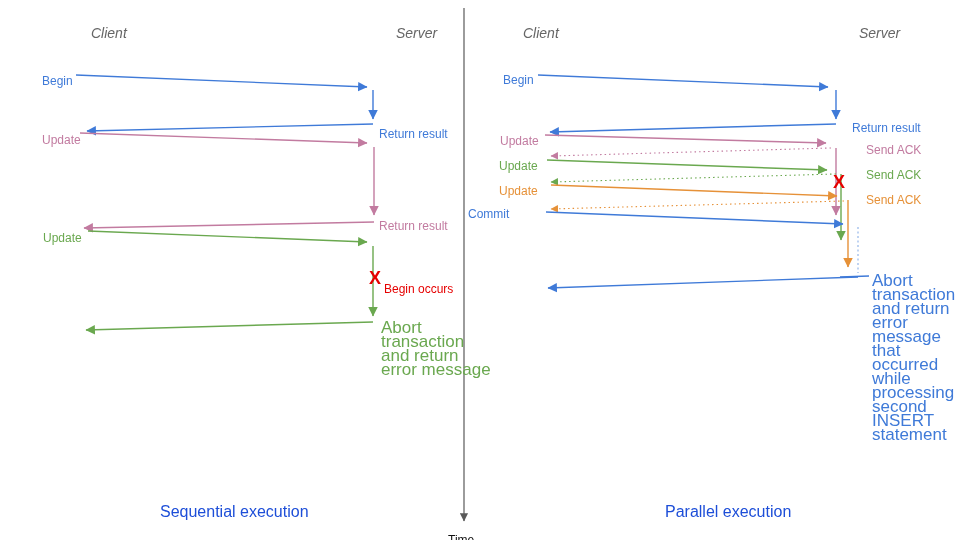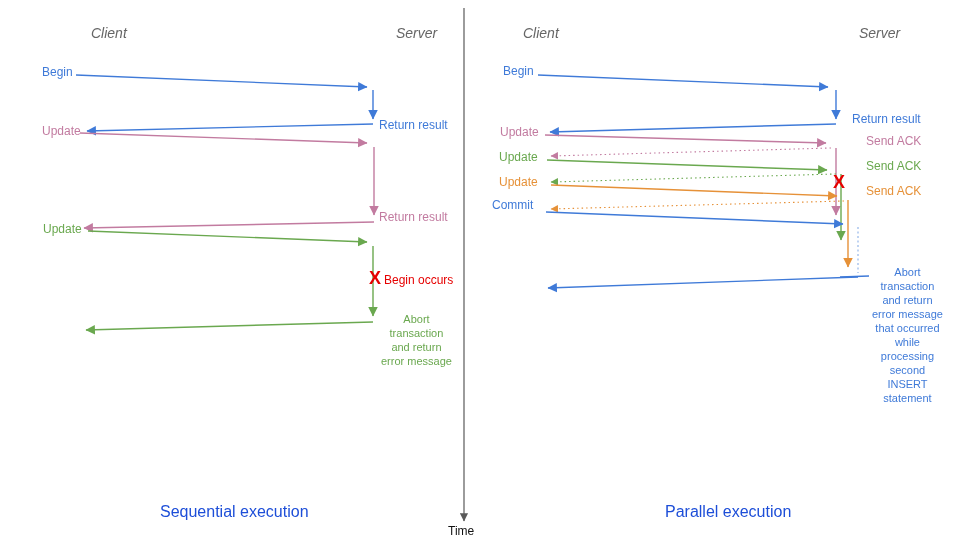--- a/index.html
+++ b/index.html
@@ -1,24 +1,24 @@
 <!DOCTYPE html>
 <html><head>
 <meta charset="utf-8">
 <style>
   html,body{margin:0;padding:0;background:#fff;}
   .stage{
     position:relative;width:960px;height:540px;background:#ffffff;
     font-family:"Liberation Sans",sans-serif;overflow:hidden;
   }
   .stage svg{position:absolute;left:0;top:0;}
-  .lbl{position:absolute;font-size:12px;line-height:14px;white-space:nowrap;}
+  .lbl{position:absolute;font-size:12px;line-height:14px;white-space:nowrap;margin-top:9px;}
   .hdr{position:absolute;font-size:14px;font-style:italic;color:#666666;white-space:nowrap;margin-left:42px;}
   .caption{position:absolute;font-size:16px;color:#1d4ed8;white-space:nowrap;}
-  .multiline{white-space:pre-line;line-height:14px;font-size:11px;text-align:center;}
+  .multiline{white-space:pre-line;line-height:14px;font-size:17px;}
   .xmark{position:absolute;font-size:18px;font-weight:bold;color:#e60000;line-height:20px;}
   .c-blue{color:#3f7ad8;}
   .c-pink{color:#c27ba0;}
   .c-green{color:#6aa84f;}
   .c-orange{color:#e69138;}
   .c-red{color:#e60000;}
   .c-black{color:#111111;}
 </style>
 </head>
 <body>
@@ -106,21 +106,21 @@
 
   <div class="lbl c-pink" style="left:500px;top:125px;">Update</div>
   <div class="lbl c-pink" style="left:866px;top:134px;">Send ACK</div>
 
   <div class="lbl c-green" style="left:499px;top:150px;">Update</div>
   <div class="lbl c-green" style="left:866px;top:159px;">Send ACK</div>
 
   <div class="lbl c-orange" style="left:499px;top:175px;">Update</div>
   <div class="lbl c-orange" style="left:866px;top:184px;">Send ACK</div>
 
-  <div class="lbl c-blue" style="left:492px;top:198px;">Commit</div>
+  <div class="lbl c-blue" style="left:468px;top:198px;">Commit</div>
 
   <div class="xmark" style="left:833px;top:172px;">X</div>
   <div class="lbl c-blue multiline" style="left:872px;top:265px;">Abort
 transaction
 and return
 error message
 that occurred
 while
 processing
 second

